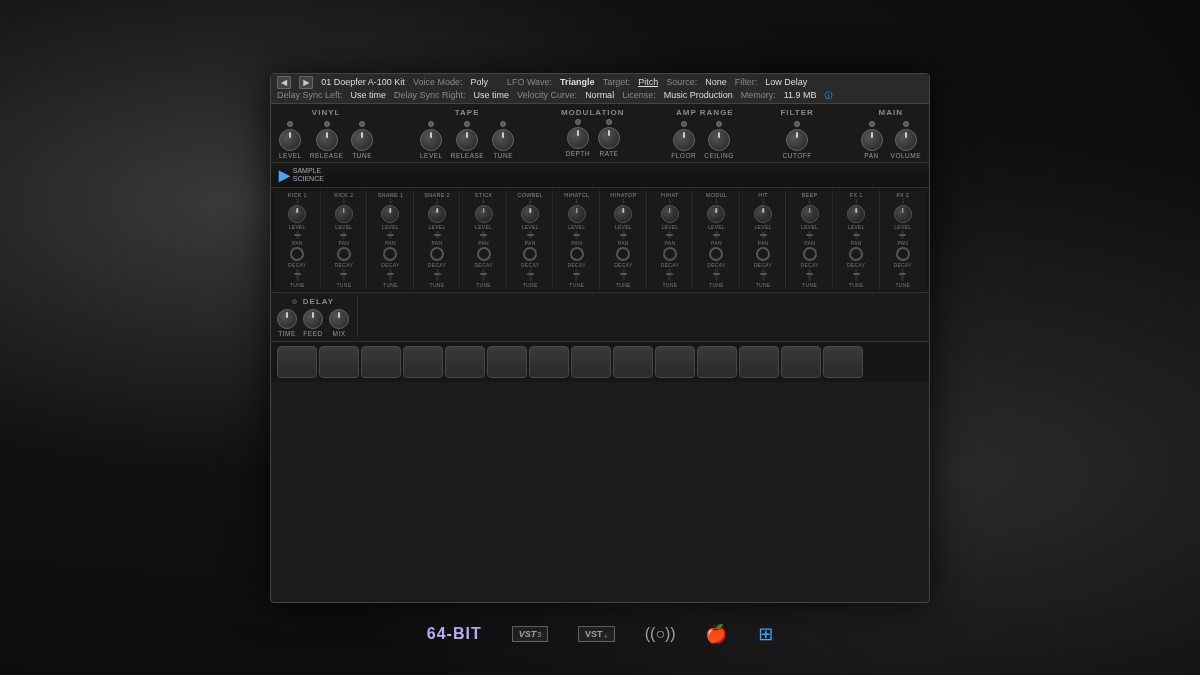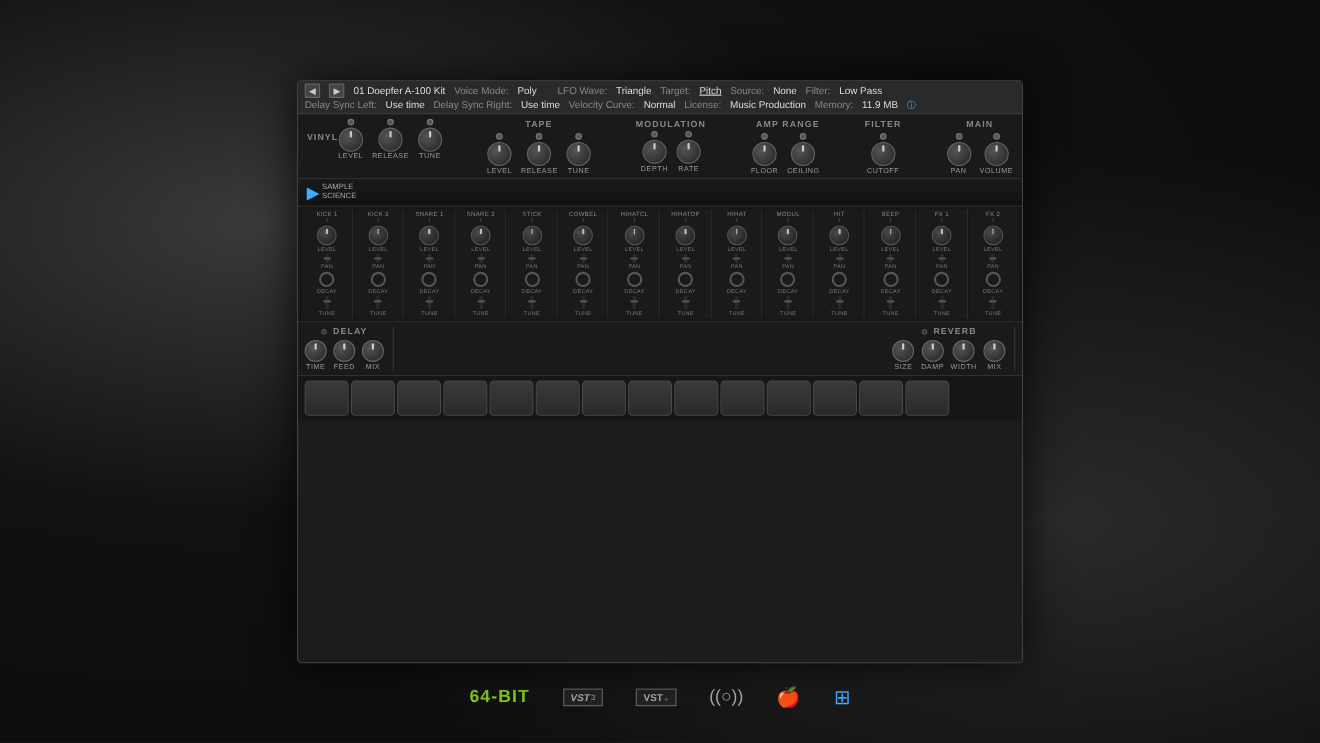--- a/index.html
+++ b/index.html
@@ -147,21 +147,21 @@
       width: 40px; height: 32px;
       background: linear-gradient(180deg, #3a3a3a 0%, #2a2a2a 100%);
       border-radius: 4px; border: 1px solid #4a4a4a;
       cursor: pointer;
     }
     
     .bottom-logos {
       position: absolute; bottom: 30px; left: 0; right: 0;
       display: flex; align-items: center; justify-content: center; gap: 30px;
     }
-    .bit-label { font-size: 16px; font-weight: bold; color: #84cc16; letter-spacing: 1px; }
+    .bit-label { font-size: 16px; font-weight: bold; color: #c4b5fd; letter-spacing: 1px; }
     
     .ind-dot {
       width: 5px; height: 5px; border-radius: 50%;
       background: #333; border: 1px solid #555;
       margin-right: 3px; display: inline-block;
     }
   </style>
 </head>
 <body>
 
@@ -170,47 +170,47 @@
 <div class="plugin-container">
 
   <div class="top-bar">
     <div class="top-bar-row">
       <button class="nav-btn">◀</button>
       <button class="nav-btn">▶</button>
       <span style="font-size:9px;color:#ddd;cursor:pointer;">01 Doepfer A-100 Kit</span>
       <span style="color:#888;">Voice Mode:</span>
       <span style="color:#ddd;cursor:pointer;">Poly</span>
       <span style="color:#888;padding-left:11px;">LFO Wave:</span>
-      <span style="color:#ddd;cursor:pointer;">Triangle</span>
+      <span style="color:#ddd;cursor:pointer;font-weight:bold;">Triangle</span>
       <span style="color:#888;">Target:</span>
       <span style="color:#ddd;cursor:pointer;text-decoration:underline;">Pitch</span>
       <span style="color:#888;">Source:</span>
       <span style="color:#ddd;cursor:pointer;">None</span>
       <span style="color:#888;">Filter:</span>
-      <span style="color:#ddd;cursor:pointer;">Low Pass</span>
+      <span style="color:#ddd;cursor:pointer;">Low Delay</span>
     </div>
     <div class="top-bar-row">
       <span style="color:#888;">Delay Sync Left:</span>
       <span style="color:#ddd;cursor:pointer;">Use time</span>
       <span style="color:#888;">Delay Sync Right:</span>
       <span style="color:#ddd;cursor:pointer;">Use time</span>
       <span style="color:#888;">Velocity Curve:</span>
       <span style="color:#ddd;cursor:pointer;">Normal</span>
       <span style="color:#888;">License:</span>
       <span style="color:#ddd;cursor:pointer;">Music Production</span>
       <span style="color:#888;">Memory:</span>
       <span style="color:#ddd;">11.9 MB</span>
       <span style="color:#4af;cursor:pointer;font-size:8px;">ⓘ</span>
     </div>
   </div>
 
   <div class="knob-section" style="padding:4px 8px 3px;">
     <div style="display:flex; align-items:flex-start; justify-content:space-between;">
 
-      <div style="display:flex;flex-direction:row;align-items:center;">
+      <div style="display:flex;flex-direction:column;align-items:center;">
         <span class="section-title" style="margin-bottom:4px;">VINYL</span>
         <div style="display:flex;gap:8px;">
           <div class="knob-group">
             <div class="knob-dot"></div>
             <div class="knob"></div>
             <span class="knob-label">LEVEL</span>
           </div>
           <div class="knob-group">
             <div class="knob-dot"></div>
             <div class="knob"></div>
@@ -619,44 +619,20 @@
             <div class="knob" style="width:20px;height:20px;"></div>
             <span class="knob-label">FEED</span>
           </div>
           <div class="knob-group">
             <div class="knob" style="width:20px;height:20px;"></div>
             <span class="knob-label">MIX</span>
           </div>
         </div>
       </div>
 
-      <div style="display:flex;flex-direction:column;align-items:center;padding-right:8px;border-right:1px solid #333;">
-        <div style="display:flex;align-items:center;gap:3px;margin-bottom:3px;">
-          <div class="ind-dot"></div>
-          <span class="section-title">REVERB</span>
-        </div>
-        <div style="display:flex;gap:6px;">
-          <div class="knob-group">
-            <div class="knob" style="width:20px;height:20px;"></div>
-            <span class="knob-label">SIZE</span>
-          </div>
-          <div class="knob-group">
-            <div class="knob" style="width:20px;height:20px;"></div>
-            <span class="knob-label">DAMP</span>
-          </div>
-          <div class="knob-group">
-            <div class="knob" style="width:20px;height:20px;"></div>
-            <span class="knob-label">WIDTH</span>
-          </div>
-          <div class="knob-group">
-            <div class="knob" style="width:20px;height:20px;"></div>
-            <span class="knob-label">MIX</span>
-          </div>
-        </div>
-      </div>
 
     </div>
   </div>
 
   <div class="pads-section" id="pads-section">
       <div class="pad"></div>
       <div class="pad"></div>
       <div class="pad"></div>
       <div class="pad"></div>
       <div class="pad"></div>

